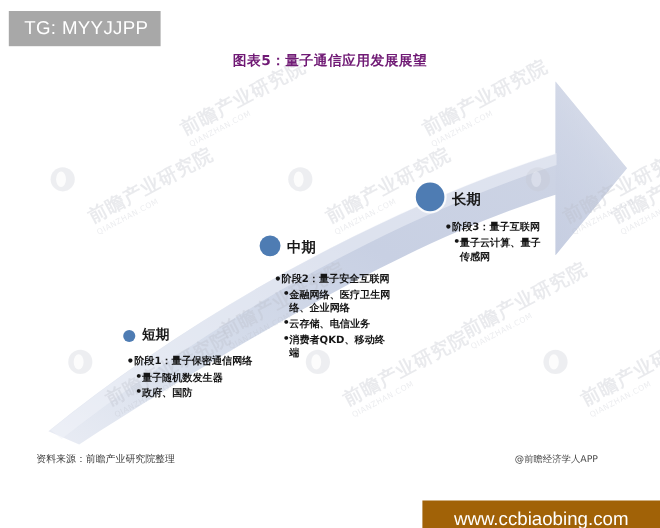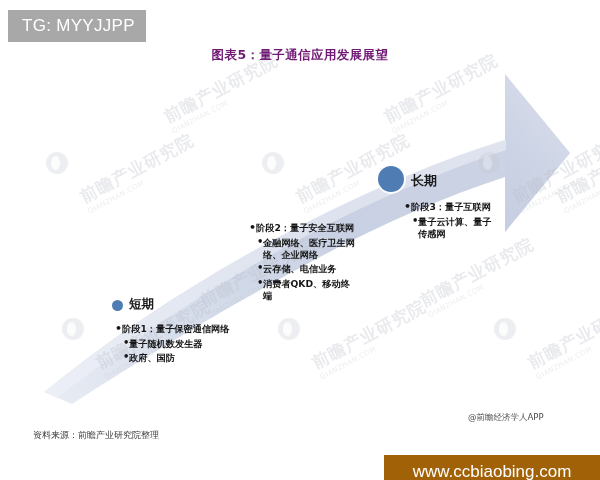--- a/index.html
+++ b/index.html
@@ -176,21 +176,21 @@
   #stage-long { left: 378px; top: 166px; width: 122px; }
   #stage-long .stage-dot { width: 26px; height: 26px; top: 0px; }
   #stage-long .stage-name { left: 33px; top: 6px; font-size: 13px; text-align: right; }
   #stage-long .bullets { margin-left: 33px; margin-top: 9px; font-size: 9.2px; line-height: 1.28; }
   #stage-long .sub-bullets { font-size: 9.2px; line-height: 1.28; }
 
   
   #source-note {
     position: absolute;
     left: 33px;
-    top: 429px;
+    top: 411px;
     font-size: 9px;
     color: #3a3a3a;
     z-index: 6;
   }
   #app-credit {
     position: absolute;
     left: 468px;
     top: 412px;
     font-size: 8.5px;
     color: #4a4a4a;
@@ -327,20 +327,24 @@
         <span>阶段1：量子保密通信网络</span>
         <ul class="sub-bullets">
           <li>量子随机数发生器</li>
           <li>政府、国防</li>
         </ul>
       </li>
     </ul>
   </div>
 
   <div class="stage-block" id="stage-mid">
+    <div class="stage-head">
+      <span class="stage-dot"></span>
+      <span class="stage-name">中期</span>
+    </div>
     <ul class="bullets">
       <li>
         <span>阶段2：量子安全互联网</span>
         <ul class="sub-bullets">
           <li>金融网络、医疗卫生网络、企业网络</li>
           <li>云存储、电信业务</li>
           <li>消费者QKD、移动终端</li>
         </ul>
       </li>
     </ul>

